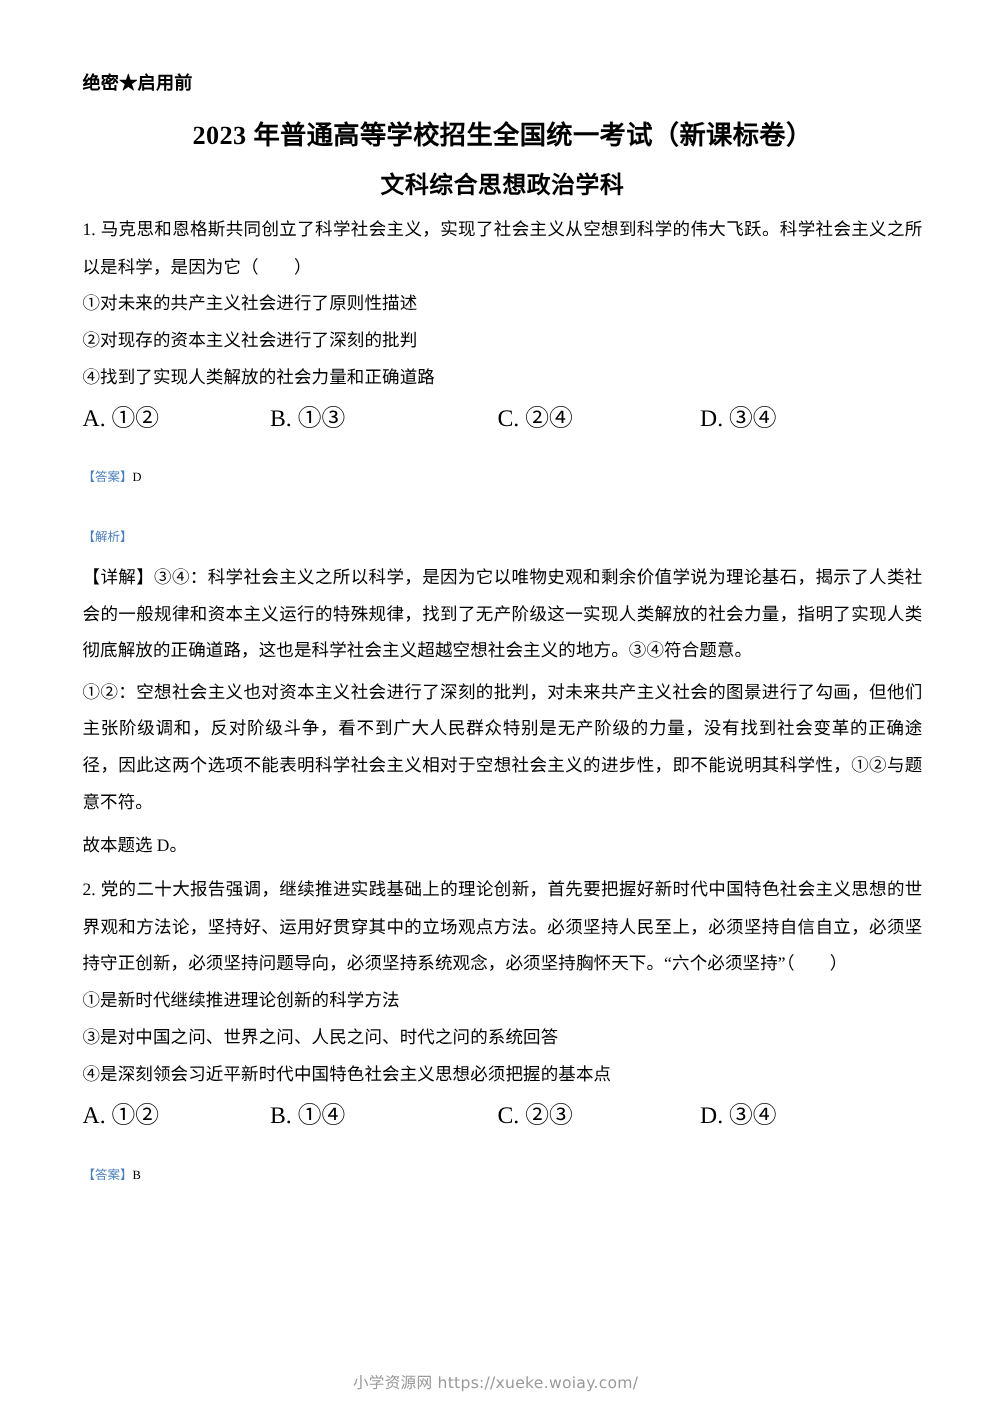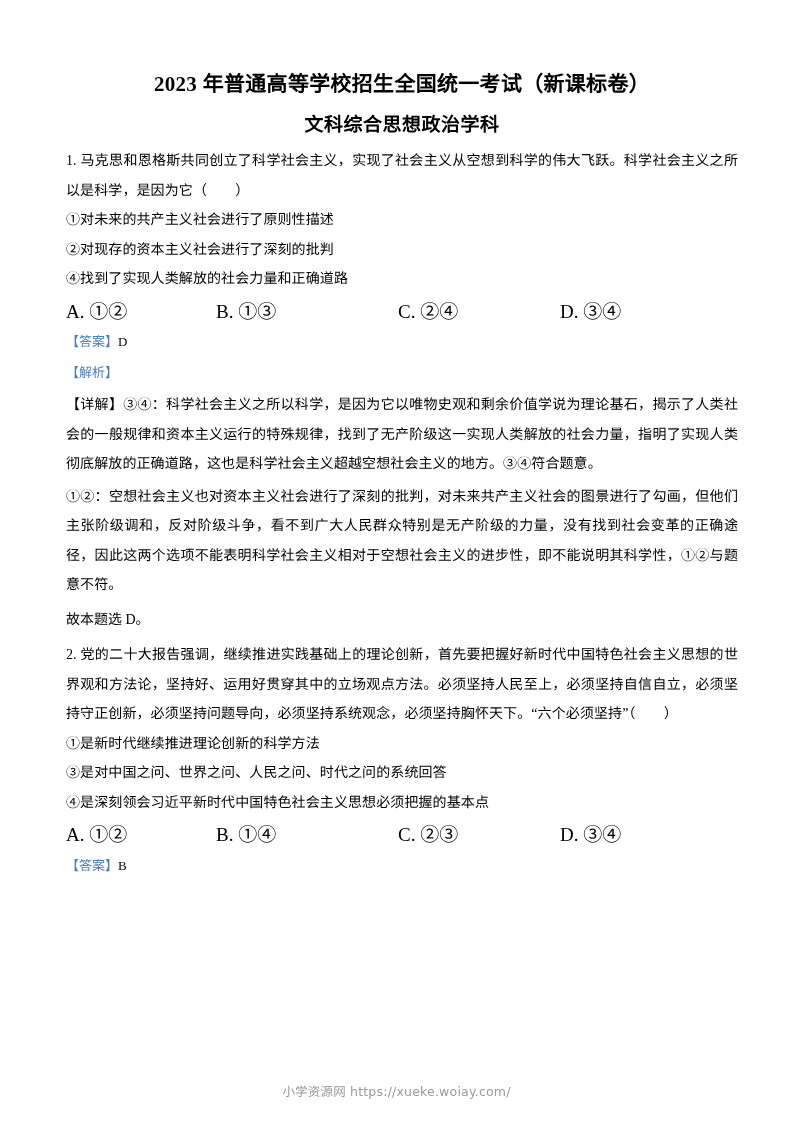--- a/index.html
+++ b/index.html
@@ -80,23 +80,23 @@
   .opt {
     position: absolute;
     top: 0;
   }
   .opt.o1 { left: 0px; }
   .opt.o2 { left: 150px; }
   .opt.o3 { left: 332px; }
   .opt.o4 { left: 494px; }
 
   .ans-line {
-    font-size: 13px;
-    line-height: 29.5px;
-    margin: 1px 0 0 0;
+    font-size: 10px;
+    line-height: 29.5px;
+    margin: 18px 0 0 0;
   }
   .tag-blue {
     color: #4a7ebb;
   }
 
   .explain-para {
     font-size: 14px;
     line-height: 29.5px;
     text-align: justify;
     text-justify: inter-ideograph;
@@ -107,35 +107,36 @@
   .conclusion {
     font-size: 14px;
     line-height: 29.5px;
     margin: 5px 0 0 0;
   }
 
   .footer-watermark {
     position: absolute;
     left: 0;
     right: 0;
-    bottom: 22px;
+    bottom: 8px;
     text-align: center;
     font-family: "DejaVu Sans", "Liberation Sans", sans-serif;
     font-size: 12.5px;
     color: #9a9a9a;
     letter-spacing: 0.2px;
   }
 
   .spacer-q2 { height: 6px; }
 </style>
 </head>
 <body>
 
 <div class="page">
 
+  <div class="secret-line">绝密★启用前</div>
 
   <h1 class="doc-title">2023 年普通高等学校招生全国统一考试（新课标卷）</h1>
   <h2 class="doc-subtitle">文科综合思想政治学科</h2>
 
 
   <div>
     <p class="q-body">
       <span>1.</span>
       <span>马克思和恩格斯共同创立了科学社会主义，实现了社会主义从空想到科学的伟大飞跃。科学社会主义之所以是科学，是因为它（　　）</span>
     </p>

